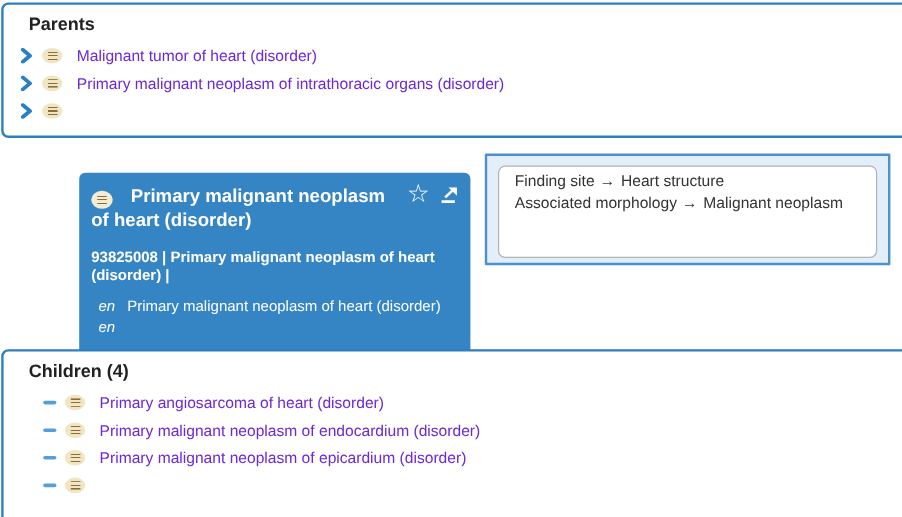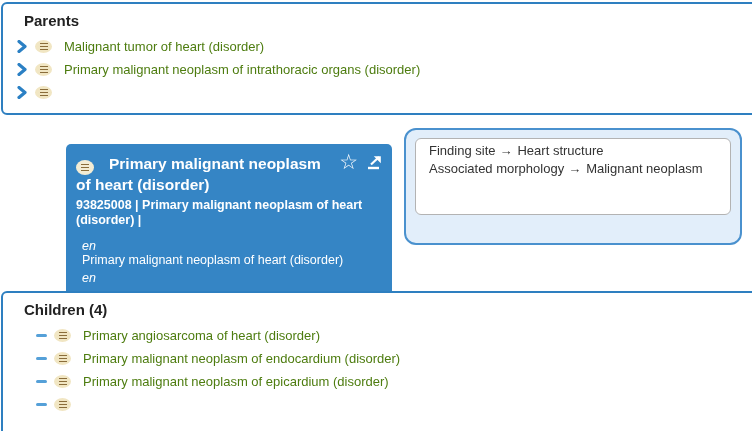--- a/index.html
+++ b/index.html
@@ -19,21 +19,21 @@
   .panel.parents{top:2px;height:113px;}
   .panel.children{top:291px;height:150px;}
   .panel-title{
     margin:8px 0 6px 21px;font-size:15px;font-weight:bold;color:#222;
   }
   .tree-row{
     display:flex;align-items:center;height:23px;padding-left:12px;
   }
   .panel.children .tree-row{padding-left:31px;}
   .tree-row .row-label{
-    font-size:13px;color:#4d7c0f;cursor:pointer;
+    font-size:13px;color:#6d28d9;cursor:pointer;
   }
 
   
   .chevron{
     width:14px;height:14px;flex:none;margin-right:6px;display:inline-flex;
     align-items:center;justify-content:center;cursor:pointer;
   }
   
   .minus{
     width:14px;height:14px;flex:none;margin-right:6px;display:inline-flex;
@@ -65,29 +65,29 @@
     display:inline-flex;vertical-align:-2px;margin-right:15px;
   }
   .card-star{
     position:absolute;top:7px;right:34px;font-size:21px;line-height:21px;
     color:#fff;cursor:pointer;font-weight:normal;
   }
   .card-export{
     position:absolute;top:11px;right:10px;width:15px;height:15px;cursor:pointer;
   }
   .card-sctid{font-size:13px;font-weight:bold;margin-top:8px;}
-  .card-fsn{font-size:12.5px;font-weight:bold;line-height:15px;margin-top:3px;max-width:292px;}
+  .card-fsn{font-size:12.5px;font-weight:bold;line-height:15px;margin-top:13px;max-width:292px;}
   .desc-rows{margin-top:11px;}
-  .desc-row{display:flex;margin:0 0 4px 6px;font-size:12.5px;line-height:14px;flex-direction:column;}
+  .desc-row{display:flex;margin:0 0 4px 6px;font-size:12.5px;line-height:14px;}
   .desc-lang{font-style:italic;width:24px;flex:none;}
 
   
   .relbox{
-    position:absolute;left:404px;top:128px;width:338px;height:117px;
-    background:#e2eefa;border:2px solid #4a91ce;border-radius:12px;
+    position:absolute;left:404px;top:128px;width:338px;height:93px;
+    background:#e2eefa;border:2px solid #4a91ce;border-radius:1px;
     box-sizing:border-box;padding:8px 9px;
   }
   .relbox-inner{
     background:#fff;border:1px solid #b3b3b3;border-radius:6px;
     box-sizing:border-box;height:77px;padding:3px 8px;
     font-size:13px;color:#333;line-height:18px;overflow:hidden;
   }
   .rel-line{padding-left:0;text-indent:5px;}
   .rel-arrow{margin:0 5px 0 4px;}
 </style>

